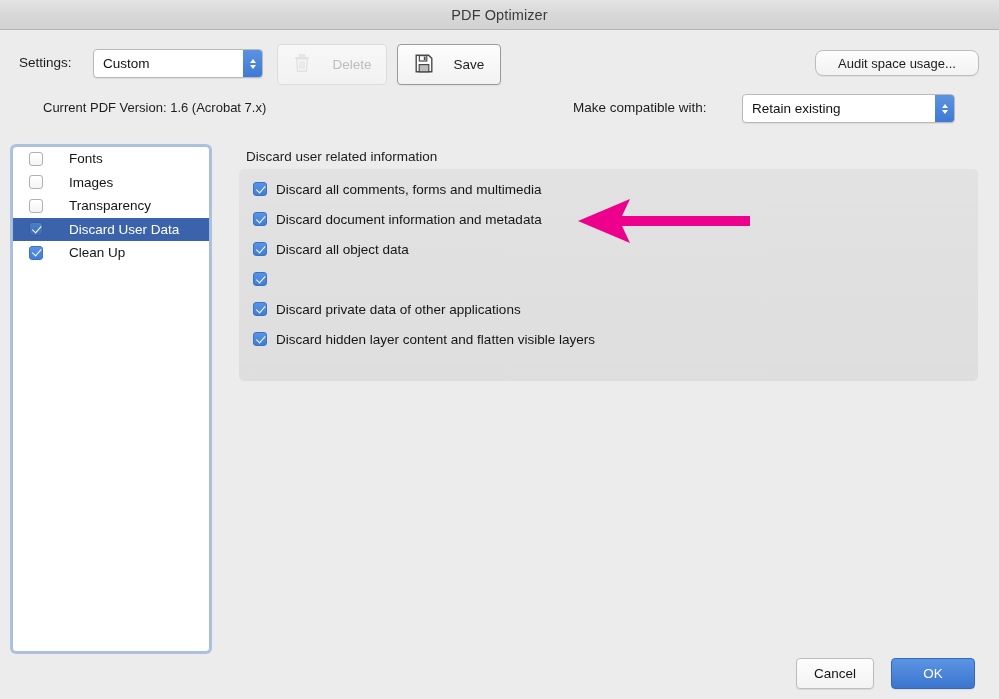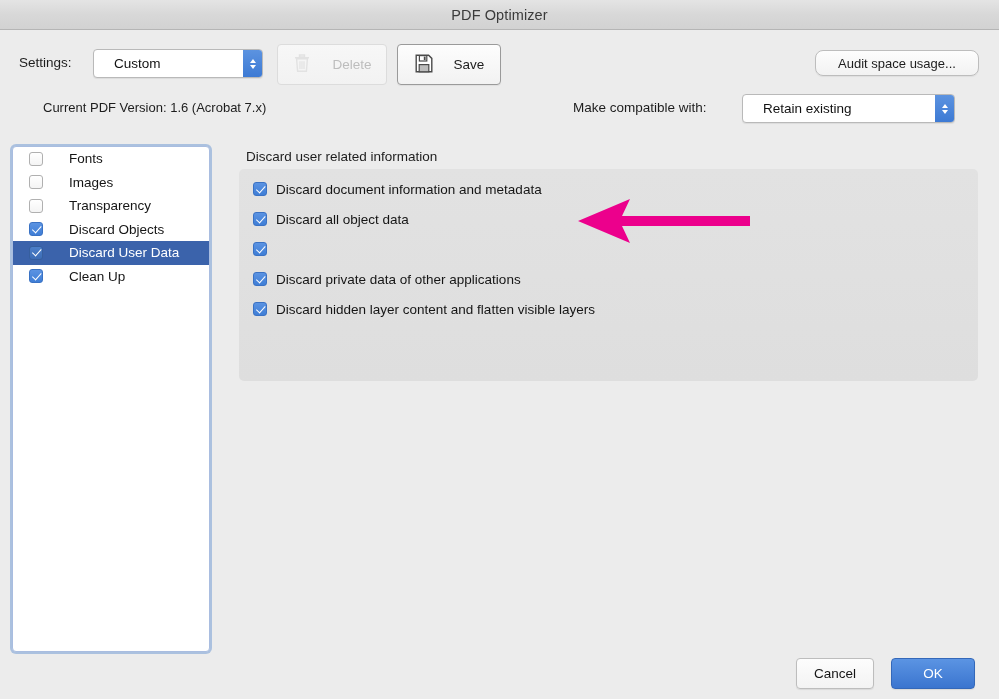--- a/index.html
+++ b/index.html
@@ -43,21 +43,21 @@
     position: absolute;
     background: #ffffff;
     border: 1px solid #b9b9b9;
     border-radius: 4px;
     box-shadow: 0 1px 1px rgba(0,0,0,0.07);
     display: flex;
     align-items: center;
     font-size: 13.5px;
     color: #111;
   }
-  .popup .popup-value { padding-left: 20px; flex: 1; }
+  .popup .popup-value { padding-left: 9px; flex: 1; }
   .popup .stepper {
     width: 19px; height: 100%;
     background: linear-gradient(to bottom, #5c93e0, #3d7ad4);
     border-radius: 0 3px 3px 0;
     display: flex; flex-direction: column;
     align-items: center; justify-content: center;
     gap: 2px;
     margin-left: auto;
   }
   .stepper .ar { width: 0; height: 0; border-left: 3.5px solid transparent; border-right: 3.5px solid transparent; }
@@ -272,36 +272,36 @@
       <span class="lbl">Fonts</span>
     </div>
     <div class="side-row">
       <span class="cb"></span>
       <span class="lbl">Images</span>
     </div>
     <div class="side-row">
       <span class="cb"></span>
       <span class="lbl">Transparency</span>
     </div>
-    <div class="side-row">
-      <span class="cb checked"></span>
-      <span class="lbl">Discard Objects</span>
-    </div>
     <div class="side-row selected">
       <span class="cb checked"></span>
       <span class="lbl">Discard User Data</span>
     </div>
     <div class="side-row">
       <span class="cb checked"></span>
       <span class="lbl">Clean Up</span>
     </div>
   </div>
 
 <span class="panel-title">Discard user related information</span>
 <div class="group-box" id="option-group">
+    <div class="opt-row">
+      <span class="cb checked"></span>
+      <span>Discard all comments, forms and multimedia</span>
+    </div>
     <div class="opt-row">
       <span class="cb checked"></span>
       <span>Discard document information and metadata</span>
     </div>
     <div class="opt-row">
       <span class="cb checked"></span>
       <span>Discard all object data</span>
     </div>
     <div class="opt-row">
       <span class="cb checked"></span>

